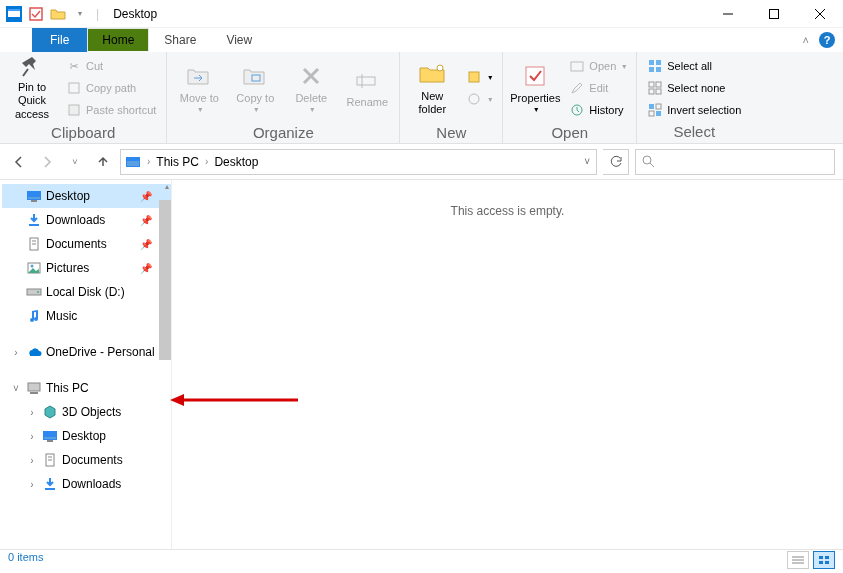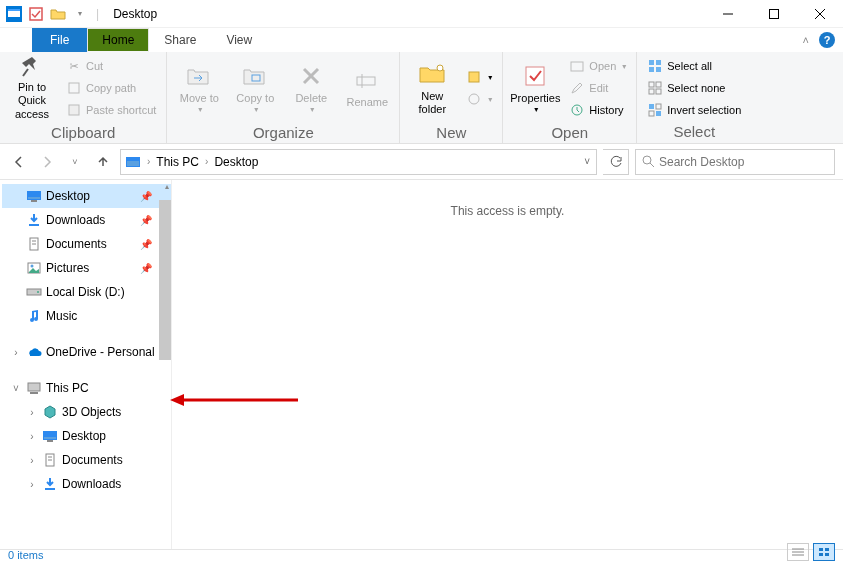--- a/index.html
+++ b/index.html
@@ -55,21 +55,21 @@
 .tree-item.sel { background:#cce8ff; }
 .tree-item .pin { margin-left:auto; margin-right:18px; color:#999; font-size:10px;}
 .tree-item.indent1 { padding-left:24px; }
 .chev { width:12px; font-size:10px; color:#777; display:inline-flex; justify-content:center;}
 .ico16 { width:16px; height:16px; display:inline-flex; align-items:center; justify-content:center;}
 .tree-gap { height:12px; }
 .main { flex:1; display:flex; align-items:flex-start; justify-content:center; padding-top:24px; color:#666; font-size:12px;}
 .arrow-annot { position:absolute; left:170px; top:210px; pointer-events:none;}
 
 
-.statusbar { height:20px; border-top:1px solid #e5e5e5; display:flex; align-items:flex-end; padding:8px 8px; font-size:11px; color:#1979ca;}
+.statusbar { height:20px; border-top:1px solid #e5e5e5; display:flex; align-items:flex-start; padding:1px 8px; font-size:11px; color:#1979ca;}
 .statusbar .views { margin-left:auto; display:flex; gap:4px; }
 .view-btn { width:22px; height:18px; border:1px solid #ccc; display:flex; align-items:center; justify-content:center;}
 .view-btn.active { background:#cce8ff; border-color:#1979ca;}
 
 svg { display:block; }
 </style>
 </head>
 <body>
 
 <div class="titlebar">
@@ -368,21 +368,20 @@
         <path d="M12 2 L12 6 L8 6" fill="none" stroke="#555"></path>
       </svg>
     </div>
   <div class="search">
     <span>
         <svg width="13" height="13">
           <circle cx="5" cy="5" r="4" fill="none" stroke="#999"></circle>
           <line x1="8" y1="8" x2="12" y2="12" stroke="#999"></line>
         </svg>
       </span>
-    <input type="text" placeholder="Search Desktop" style="">
   </div>
 </div>
 
 <div class="content">
   <div class="sidebar">
     <div class="tree" id="tree">
         <div class="tree-item sel indent1">
           <span class="ico16">
             <svg width="16" height="14">
               <rect x="1" y="2" width="14" height="9" fill="#2d89ef"></rect>

